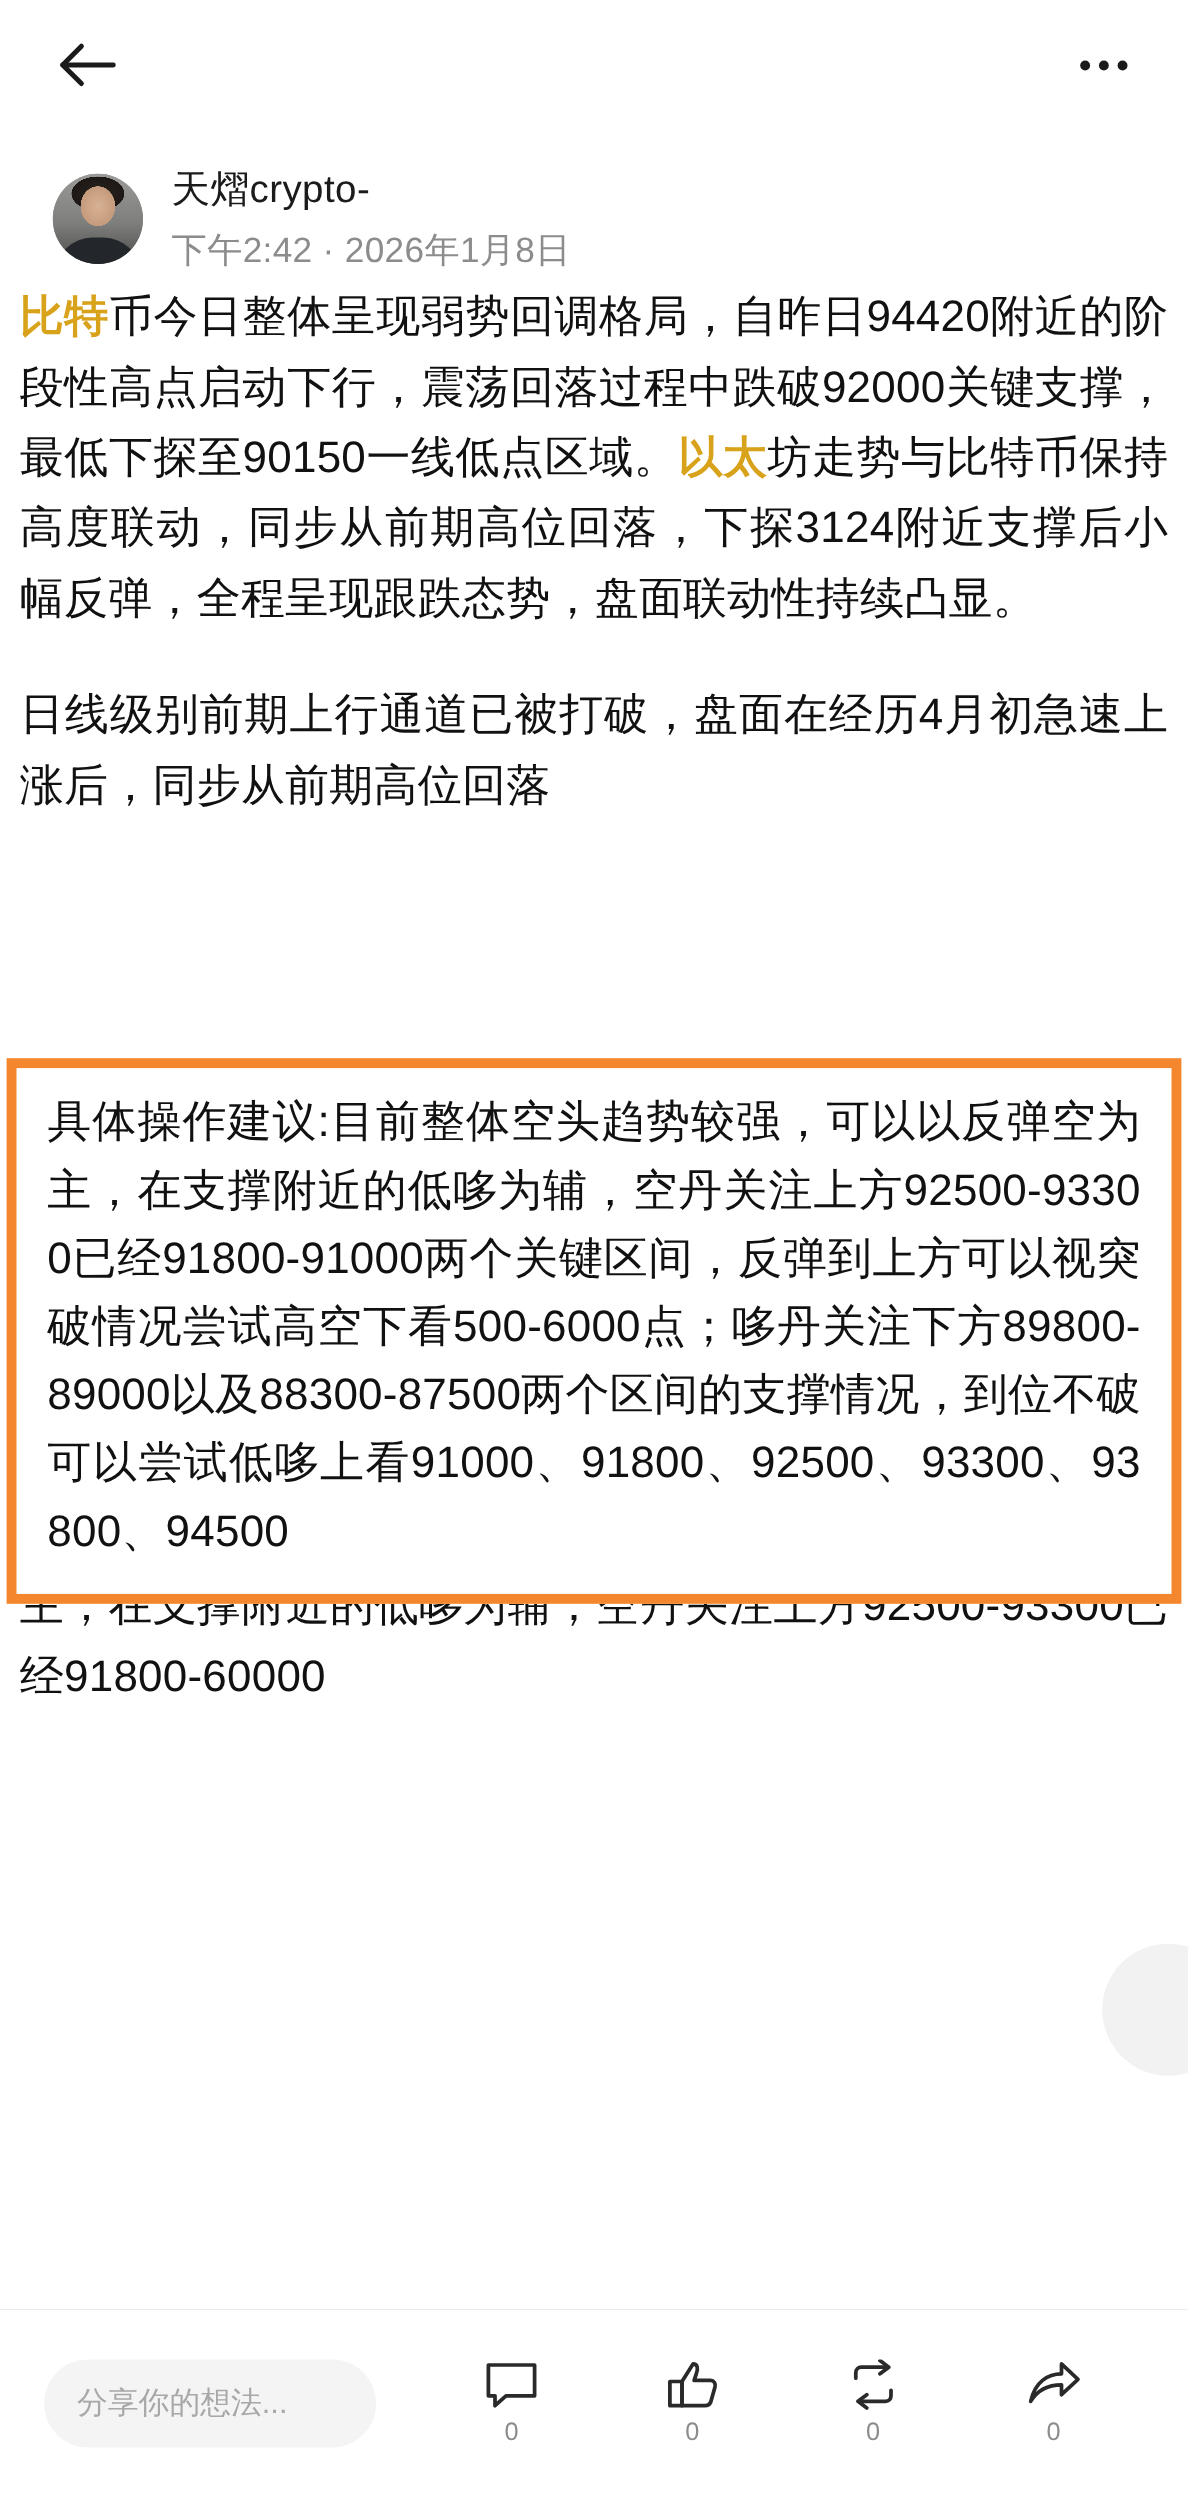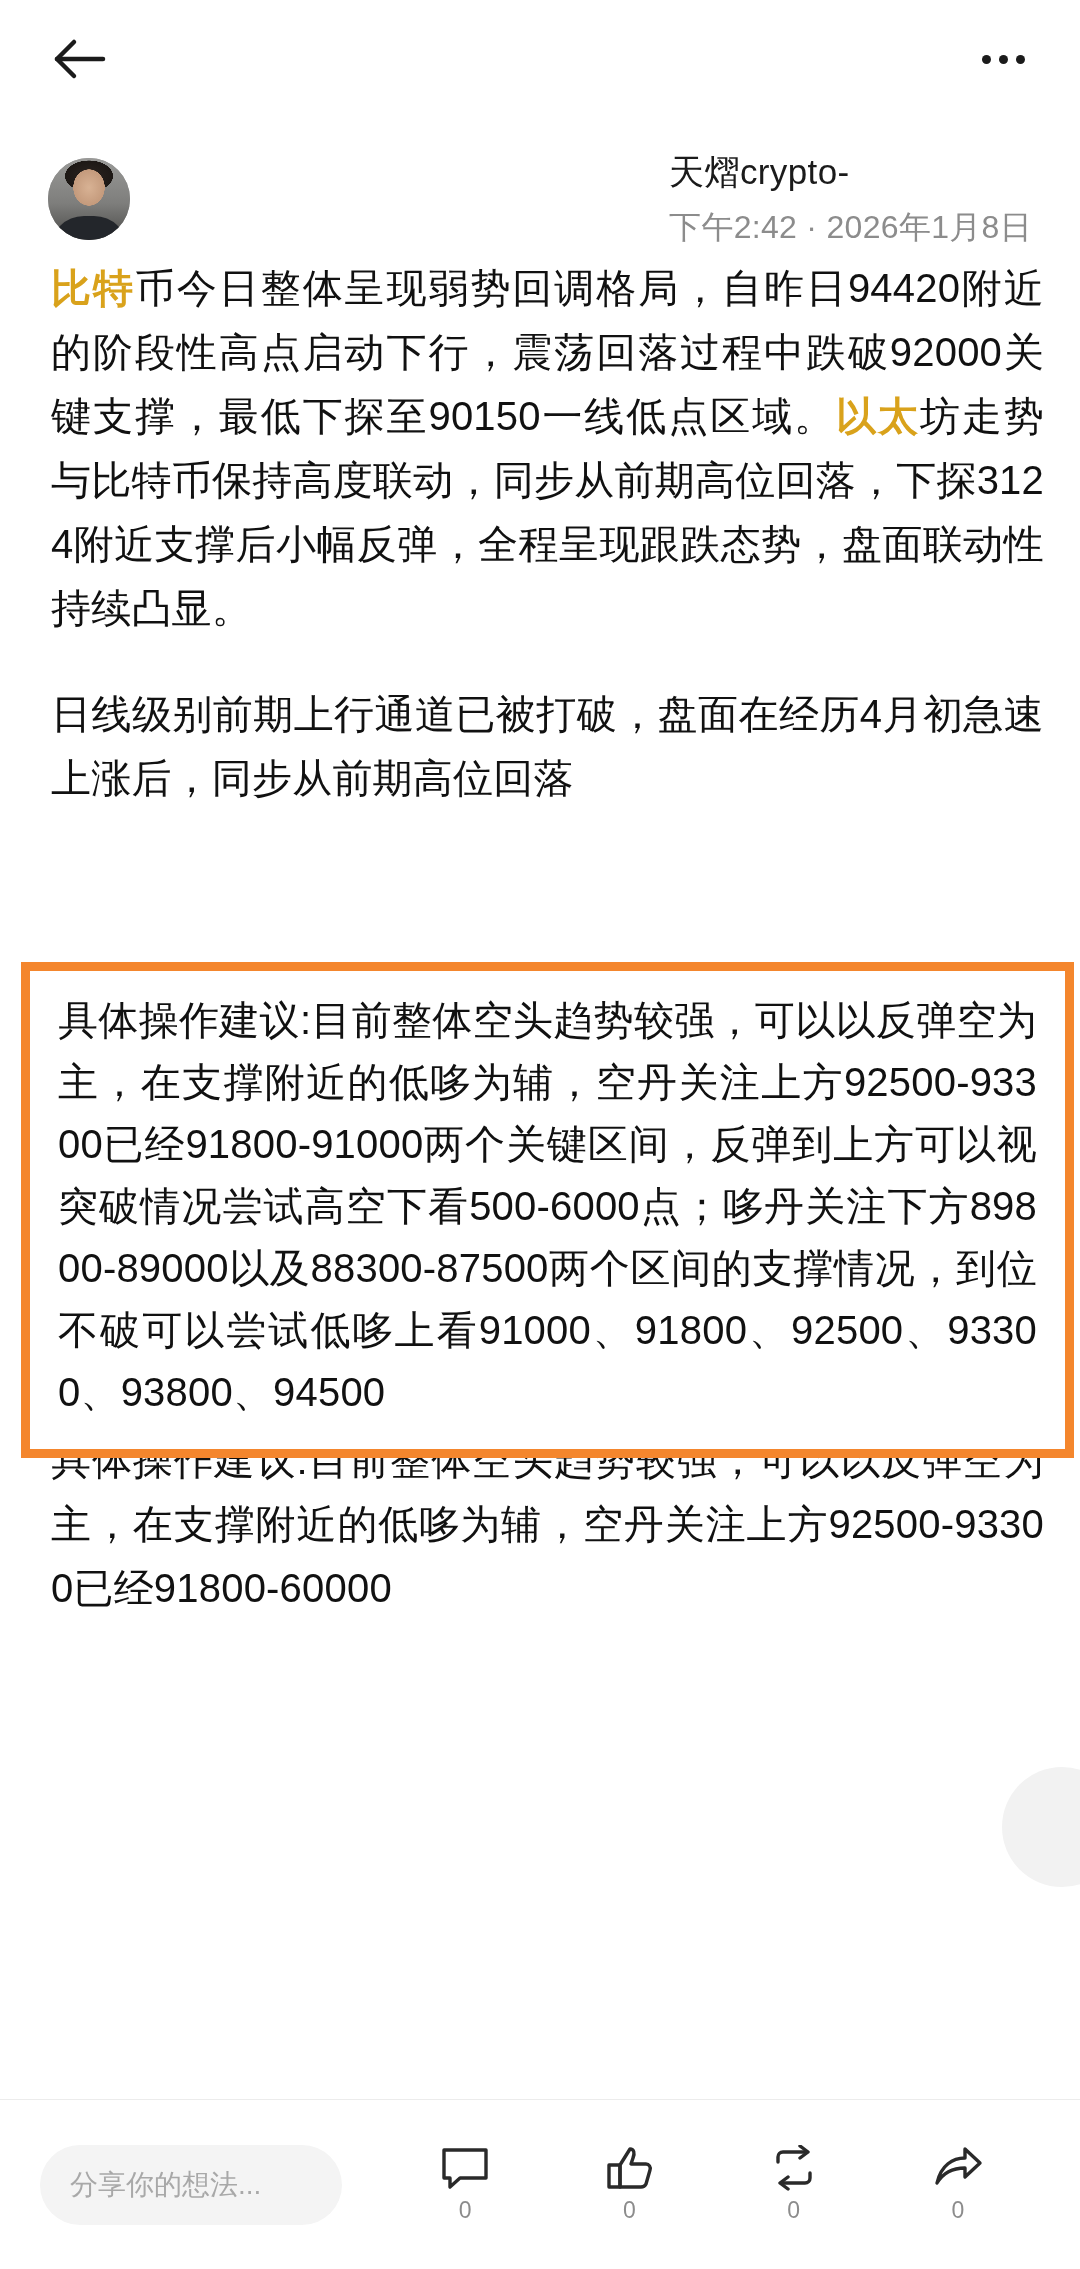--- a/index.html
+++ b/index.html
@@ -46,21 +46,20 @@
     background: #1b1b1b;
   }
 
   
   .author {
     display: flex;
     align-items: center;
     padding: 24px 48px 0 48px;
     height: 138px;
     flex: 0 0 138px;
-    justify-content: space-between;
   }
   .avatar {
     width: 82px; height: 82px;
     border-radius: 50%;
     overflow: hidden;
     flex: 0 0 82px;
     background: #8d8d8d;
     position: relative;
   }
   .avatar .face {
@@ -96,22 +95,21 @@
     font-size: 32px;
     color: #8c8c8c;
     letter-spacing: .3px;
   }
 
   
   .body-wrap {
     position: relative;
     flex: 1 1 auto;
     overflow: hidden;
-    padding: 0 36px;
-    margin-left: 15px;
+    padding: 0 18px;
   }
   .para {
     font-size: 40px;
     line-height: 64px;
     color: #111111;
     letter-spacing: .2px;
     text-align: justify;
     margin-bottom: 42px;
     word-break: break-all;
   }

